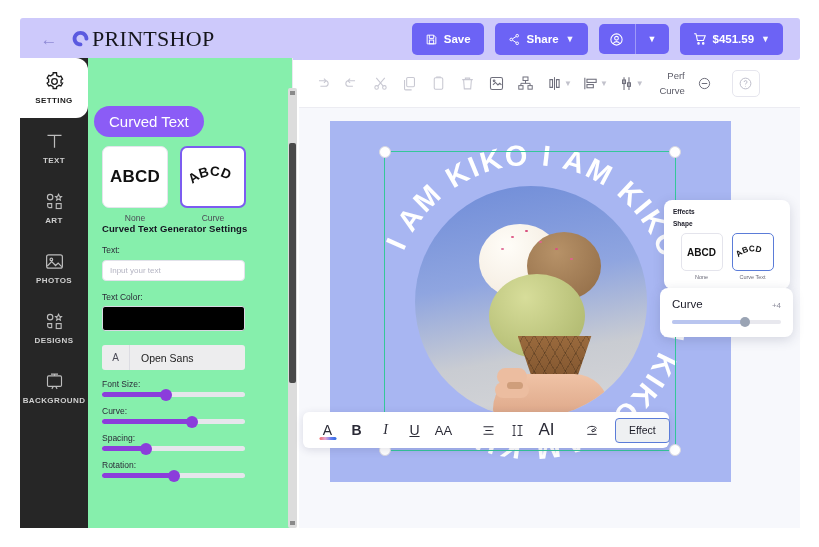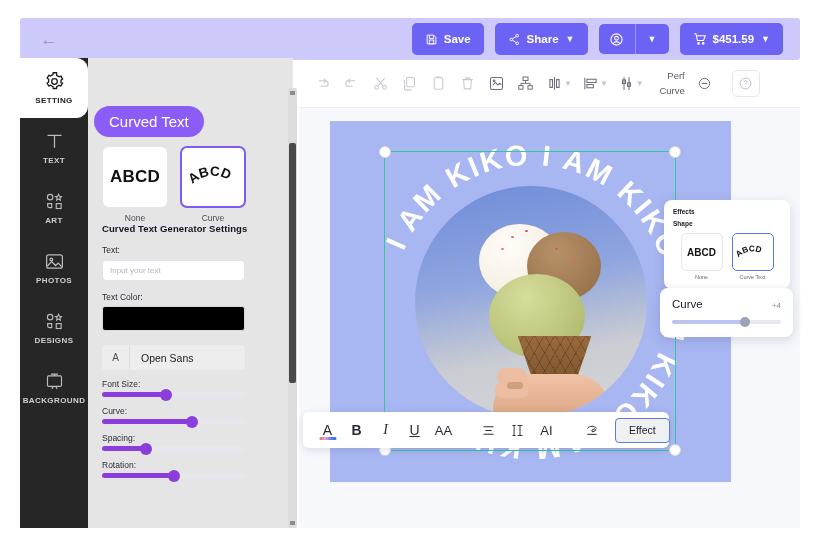--- a/index.html
+++ b/index.html
@@ -57,21 +57,21 @@
   .rail-item.active {
     background: #ffffff; color: #1a1a1a;
     border-radius: 0 12px 12px 0;
   }
   .rail-item.active .lbl { color: #1a1a1a; }
   .rail-icon { width: 22px; height: 22px; display: flex; align-items: center; justify-content: center; }
 
   
   .panel {
     position: absolute; left: 88px; top: 58px; width: 205px; height: 470px;
-    background: #e5e5e5; border-right: 1px solid #e9e9ef;
+    background: #86efac; border-right: 1px solid #e9e9ef;
   }
   .badge-curved {
     position: absolute; left: 6px; top: 48px;
     background: #8b5cf6; color: #fff; border-radius: 16px;
     padding: 7px 15px; font-size: 15px; font-weight: 400;
     font-family: "Liberation Sans", sans-serif;
   }
   .shape-cards { position: absolute; left: 14px; top: 88px; display: flex; gap: 12px; }
   .shape-card-wrap { display: flex; flex-direction: column; align-items: center; gap: 5px; width: 66px; }
   .shape-card {
@@ -226,20 +226,28 @@
     cursor: pointer; font-family: "Liberation Sans", sans-serif;
   }
 </style>
 </head>
 <body>
 
 <div id="app">
 
   <div class="header">
     <div class="back-arrow">←</div>
+    <div class="brand">
+      <span class="brand-mark">
+        <svg viewBox="0 0 24 24" width="21" height="21">
+          <path d="M12 2.2c-5 0-9 3.9-9 8.8 0 4.9 4 8.8 9 8.8 1.2 0 2.2-1 2.2-2.2s-1-2.2-2.2-2.2c-2.5 0-4.6-2-4.6-4.4S9.5 6.6 12 6.6s4.6 2 4.6 4.4c0 1.2 1 2.2 2.2 2.2s2.2-1 2.2-2.2c0-4.9-4-8.8-9-8.8z" fill="#5b5ae0"></path>
+        </svg>
+      </span>
+      <span class="brand-text">PRINTSHOP</span>
+    </div>
 
     <div class="header-actions">
       <button class="hbtn">
         <span>
           <svg viewBox="0 0 24 24" width="13" height="13" fill="none" stroke="#fff" stroke-width="1.8">
             <path d="M4 4h12l4 4v12H4z"></path>
               <path d="M8 4v6h8V4"></path>
               <rect x="8" y="13" width="8" height="7"></rect>
           </svg>
         </span>
@@ -618,21 +626,21 @@
       <svg viewBox="0 0 24 24" width="15" height="15" fill="none" stroke="#2a2a36" stroke-width="1.6">
         <path d="M4 6h16M7 12h10M4 18h16"></path>
       </svg>
     </div>
     <div class="ttbtn">
       <svg viewBox="0 0 24 24" width="15" height="15" fill="none" stroke="#2a2a36" stroke-width="1.5">
         <path d="M4 4h5M6.5 4v16M4 20h5"></path>
           <path d="M12 4h8M12 20h8M16 4v16"></path>
       </svg>
     </div>
-    <div class="ttbtn" style="font-size:13px">AI</div>
+    <div class="ttbtn" style="font-size:17px">AI</div>
     <div class="tt-sep"></div>
     <div class="ttbtn">
       <svg viewBox="0 0 24 24" width="16" height="16" fill="none" stroke="#2a2a36" stroke-width="1.5">
         <path d="M5 9.5c3.5-4 10.5-4 14 0"></path>
           <path d="M11.5 12.5l4.5-2.5 1.5 2.5-4.5 2.5z"></path>
           <path d="M5 18.5h14"></path>
       </svg>
     </div>
     <div class="effect-btn">Effect</div>
   </div>

